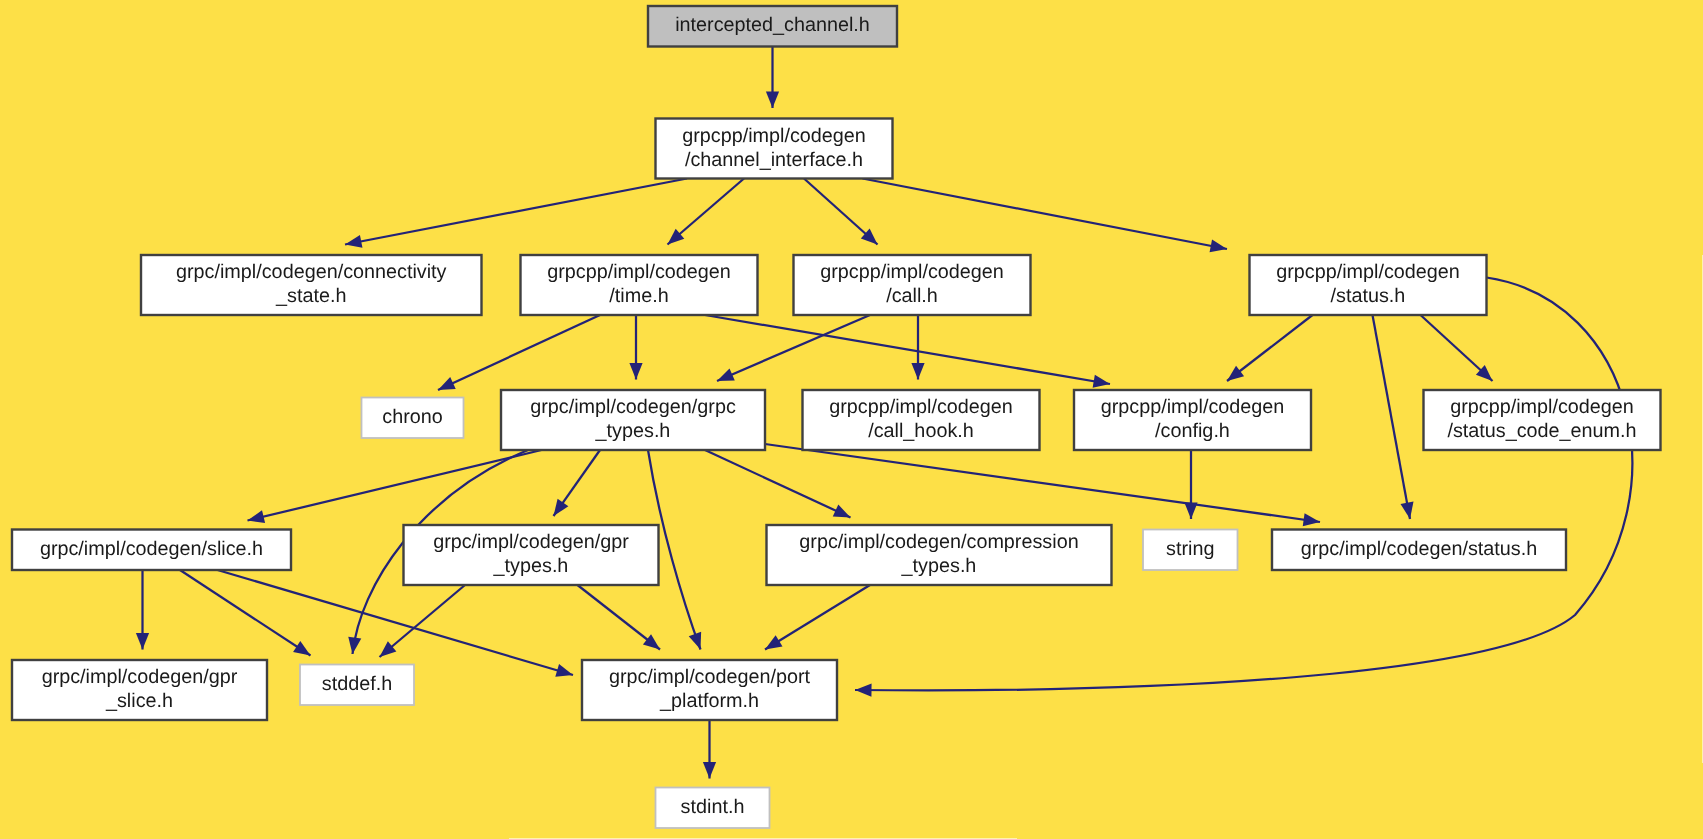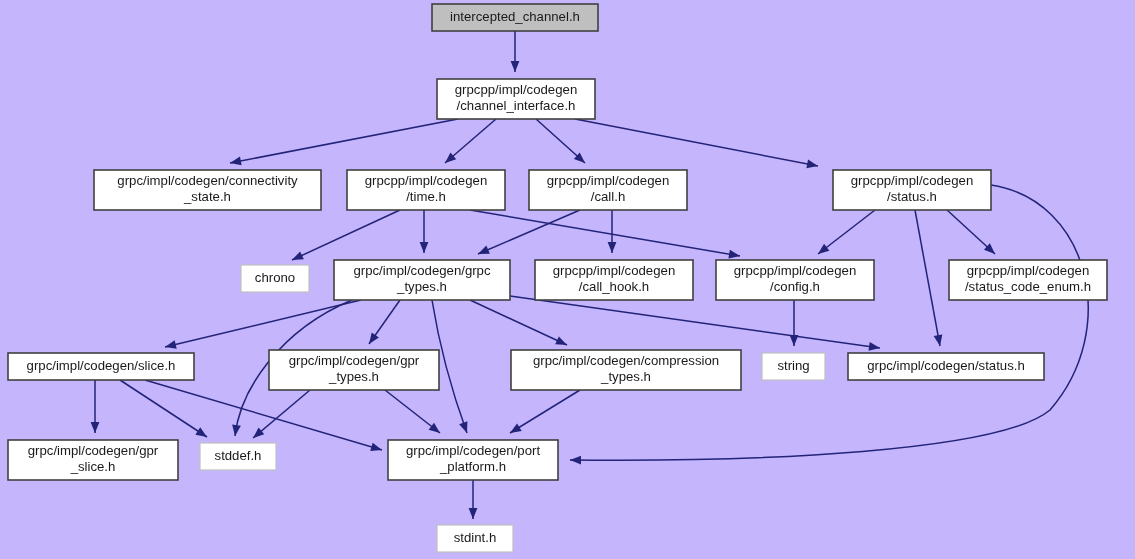--- a/index.html
+++ b/index.html
@@ -7,21 +7,21 @@
     padding: 0;
     background: #ffffff;
   }
   body {
     font-family: "Liberation Sans", sans-serif;
   }
   #graph-root {
     position: relative;
     width: 1135px;
     height: 559px;
-    background: #c4b5fd;
+    background: #fde047;
     overflow: hidden;
   }
   svg#dep-graph {
     display: block;
     width: 1135px;
     height: 559px;
   }
   .node-box {
     fill: #ffffff;
     stroke: #404040;

